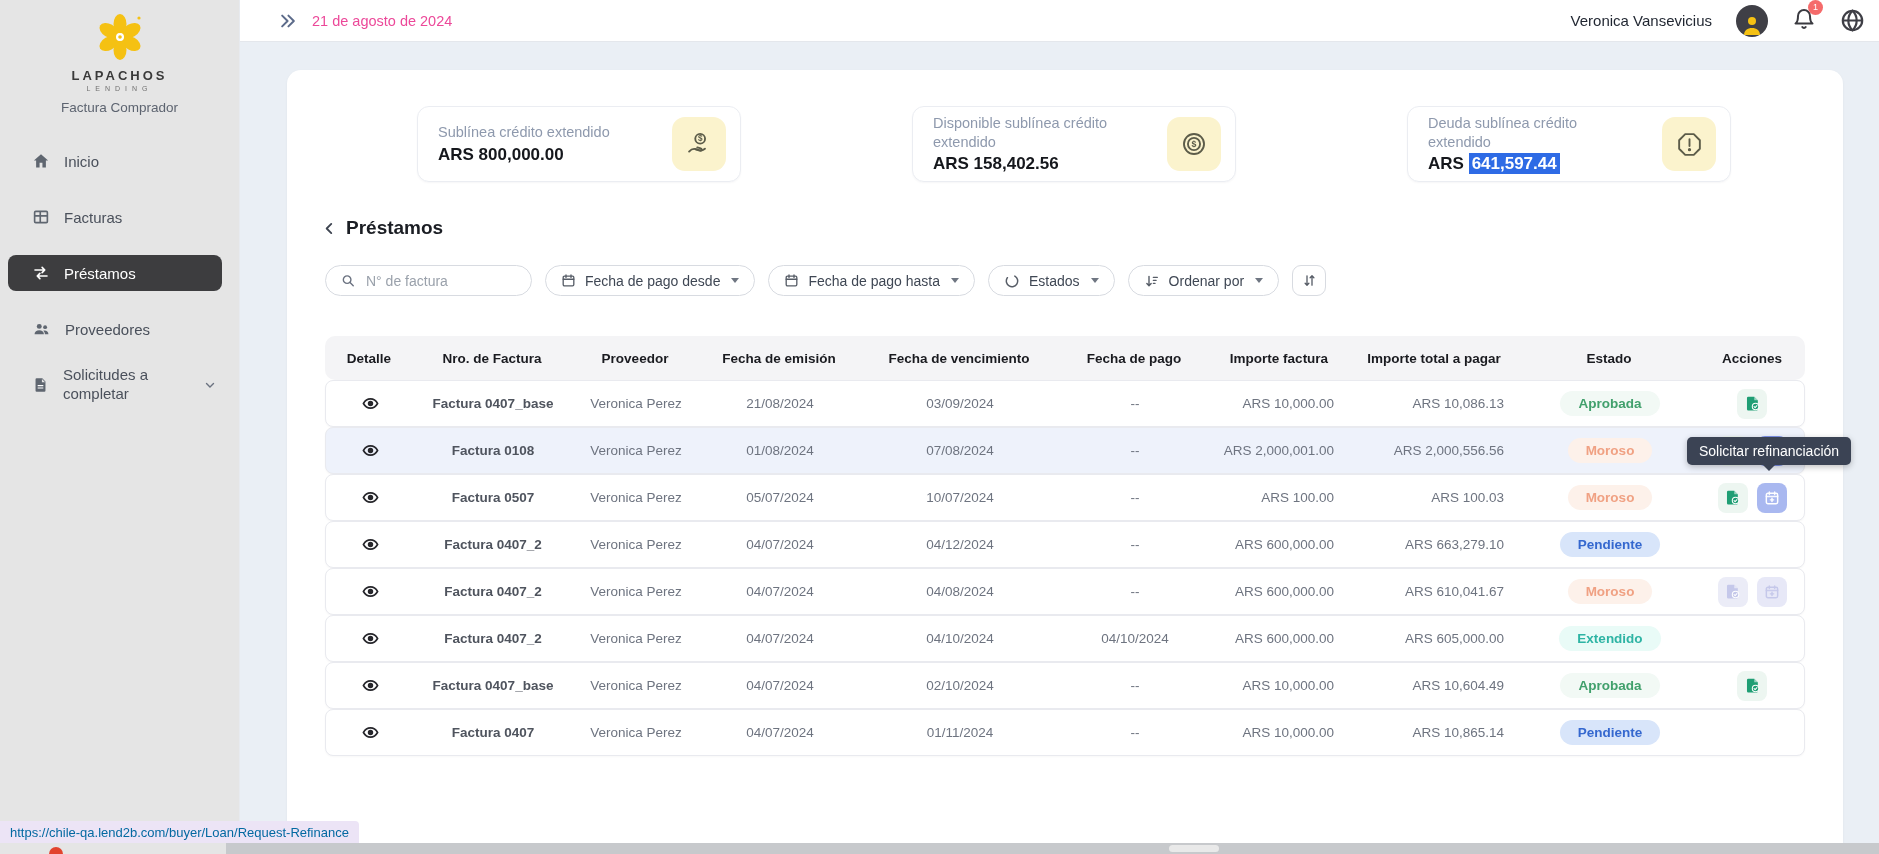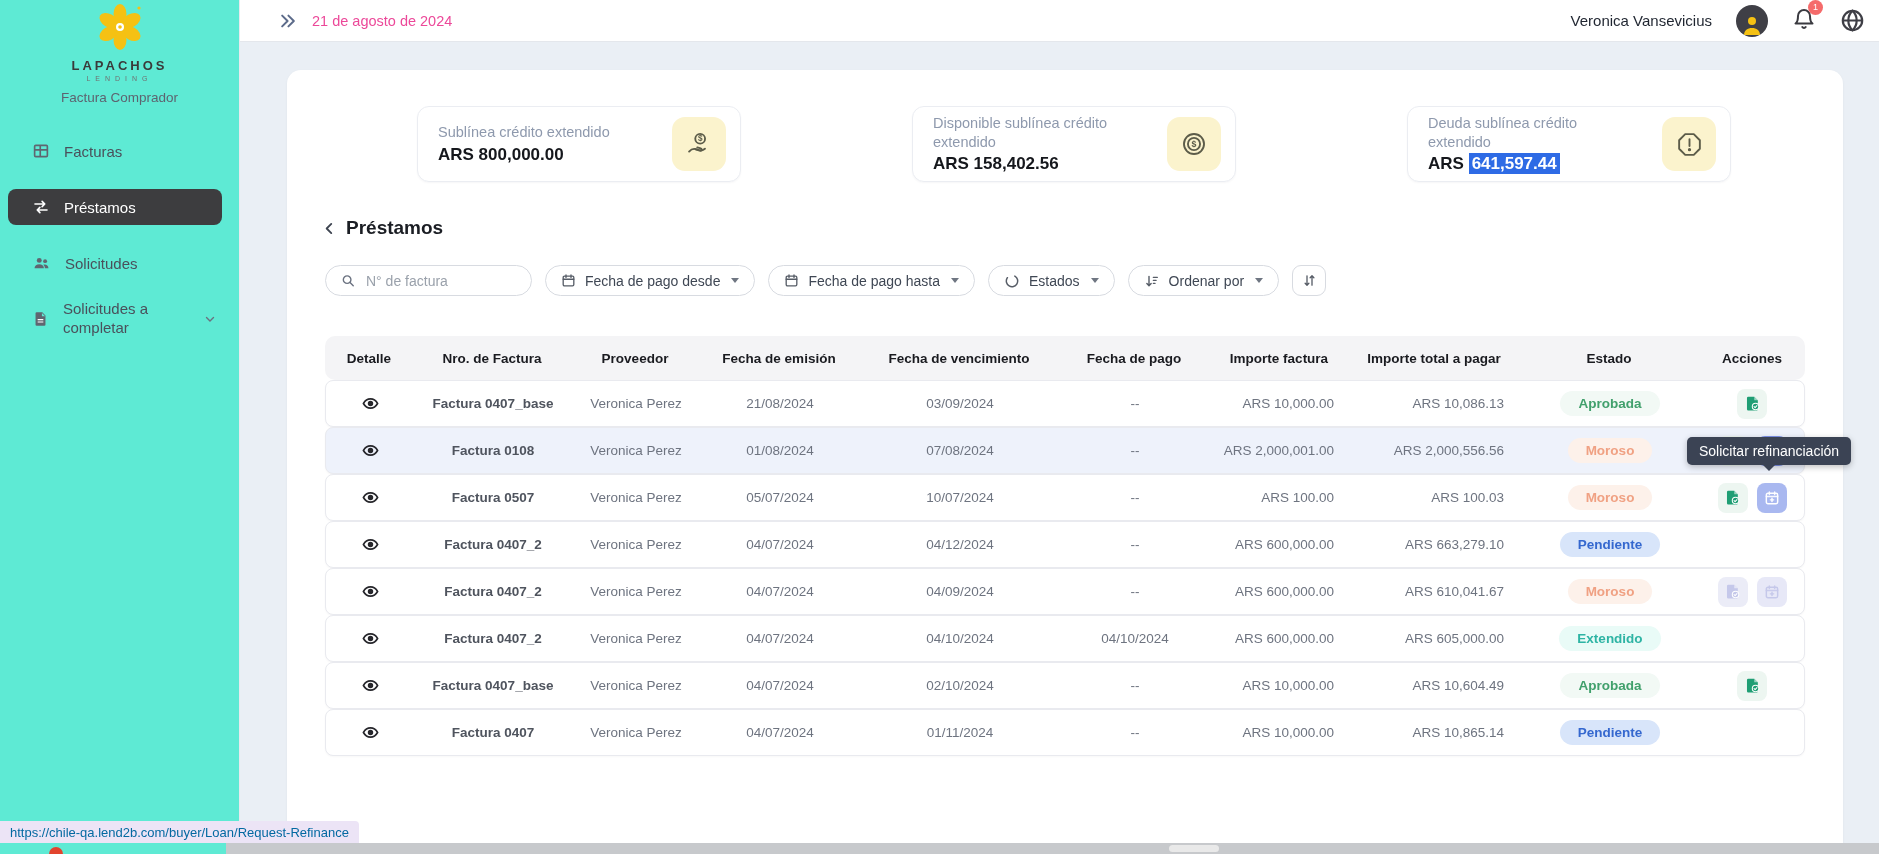--- a/index.html
+++ b/index.html
@@ -1,21 +1,21 @@
 <!DOCTYPE html>
 <html><head>
 <meta charset="utf-8">
 <style>
   * { margin:0; padding:0; box-sizing:border-box; }
   html,body { width:1879px; height:854px; overflow:hidden; }
   body { font-family:"Liberation Sans","DejaVu Sans",sans-serif; background:#fff; }
   .app { position:relative; width:1879px; height:854px; display:flex; overflow:hidden; }
 
   
-  .sidebar { width:240px; min-width:240px; background:#5eead4; border-right:1px solid #e7eaef; padding-top:2px; z-index:3; }
+  .sidebar { width:240px; min-width:240px; background:#e5e5e5; border-right:1px solid #e7eaef; padding-top:12px; z-index:3; }
   .logo { text-align:center; }
   .brand { font-size:13px; font-weight:bold; letter-spacing:3px; color:#3a3a3a; margin-top:2px; }
   .brand-sub { font-size:7px; letter-spacing:5px; color:#707070; margin-top:2px; }
   .console-label { text-align:center; font-size:13.5px; color:#5d6470; margin-top:8px; }
   nav { margin-top:28px; }
   .nav-item { display:flex; align-items:center; gap:14px; height:36px; margin:0 22px 20px 8px; padding-left:24px; color:#4a505b; font-size:15px; cursor:pointer; border-radius:8px; }
   .nav-item svg { flex:0 0 auto; }
   .nav-item .chev { margin-left:auto; }
   .nav-item.active { background:#3d3d3f; color:#fff; margin-right:17px; }
   .nav-label-2l { line-height:1.25; }
@@ -108,40 +108,46 @@
         <circle cx="25" cy="25" r="4" fill="#fff"></circle>
         <circle cx="25" cy="25" r="1.8" fill="#f5c113"></circle>
         <circle cx="44" cy="6" r="1.6" fill="#f5c113"></circle>
       </svg>
       <div class="brand">LAPACHOS</div>
       <div class="brand-sub">LENDING</div>
     </div>
     <div class="console-label">Factura Comprador</div>
     <nav>
       <div class="nav-item">
+        <svg width="18" height="18" viewBox="0 0 24 24" fill="#5f6670">
+            <path d="M12 3l9.5 8.2h-3v9.3h-4.6v-6.2h-3.8v6.2H5.5v-9.3h-3z"></path>
+          </svg>
+        <span>Inicio</span>
+      </div>
+      <div class="nav-item">
         <svg width="18" height="18" viewBox="0 0 24 24" fill="none" stroke="#5f6670" stroke-width="2.2">
             <rect x="3.5" y="4.5" width="17" height="15" rx="1.5"></rect>
             <path d="M3.5 10.5h17M11 4.5v15"></path>
           </svg>
         <span>Facturas</span>
       </div>
       <div class="nav-item active">
         <svg width="18" height="18" viewBox="0 0 24 24" fill="none" stroke="#fff" stroke-width="2.2" stroke-linecap="round" stroke-linejoin="round">
             <path d="M4 8h13M13.5 4.5L17 8l-3.5 3.5M20 16H7M10.5 12.5L7 16l3.5 3.5"></path>
           </svg>
         <span>Préstamos</span>
       </div>
       <div class="nav-item">
         <svg width="19" height="18" viewBox="0 0 24 24" fill="#5f6670">
             <circle cx="9" cy="8.5" r="3.3"></circle>
             <path d="M2.8 18.6c0-3.2 2.8-5 6.2-5s6.2 1.8 6.2 5v.4H2.8z"></path>
             <circle cx="16.8" cy="9.5" r="2.6"></circle>
             <path d="M16.5 19v-.4c0-1.9-.8-3.4-2.1-4.4 3.5-.9 6.8.9 6.8 4.4v.4z"></path>
           </svg>
-        <span>Solicitudes</span>
+        <span>Proveedores</span>
       </div>
       <div class="nav-item">
         <svg width="17" height="18" viewBox="0 0 24 24" fill="#5f6670">
             <path d="M6.5 2.5h8l4.5 4.5v13a1.5 1.5 0 0 1-1.5 1.5h-11A1.5 1.5 0 0 1 5 20V4a1.5 1.5 0 0 1 1.5-1.5zM14 3.5V8h4.5z"></path>
             <path d="M8 12h8v1.6H8zM8 15.5h8v1.6H8z" fill="#fff"></path>
           </svg>
         <span class="nav-label-2l">Solicitudes a completar</span>
         <svg class="chev" width="14" height="14" viewBox="0 0 24 24" fill="none" stroke="#6b7280" stroke-width="2.4" stroke-linecap="round">
             <path d="M6 9.5l6 6 6-6"></path>
           </svg>
@@ -427,21 +433,21 @@
       <button class="eye-btn">
         <svg width="17" height="17" viewBox="0 0 24 24" fill="none" stroke="#26262b" stroke-width="2.3">
                       <path d="M2 12s3.6-6.5 10-6.5S22 12 22 12s-3.6 6.5-10 6.5S2 12 2 12z"></path>
                       <circle cx="12" cy="12" r="2.7" fill="#26262b"></circle>
                     </svg>
       </button>
     </div>
     <div class="cell invoice">Factura 0407_2</div>
     <div class="cell">Veronica Perez</div>
     <div class="cell">04/07/2024</div>
-    <div class="cell">04/09/2024</div>
+    <div class="cell">04/08/2024</div>
     <div class="cell">--</div>
     <div class="cell num">ARS 600,000.00</div>
     <div class="cell num">ARS 610,041.67</div>
     <div class="cell">
                   <span class="badge-status badge-moroso">Moroso</span>
                 </div>
     <div class="cell actions-cell">
                   <button class="abtn doc-disabled">
                     <svg width="17" height="17" viewBox="0 0 24 24">
                       <path fill="currentColor" d="M6 2.5h8.5l5 5V20a1.8 1.8 0 0 1-1.8 1.8H6A1.8 1.8 0 0 1 4.2 20V4.3A1.8 1.8 0 0 1 6 2.5z"></path>

